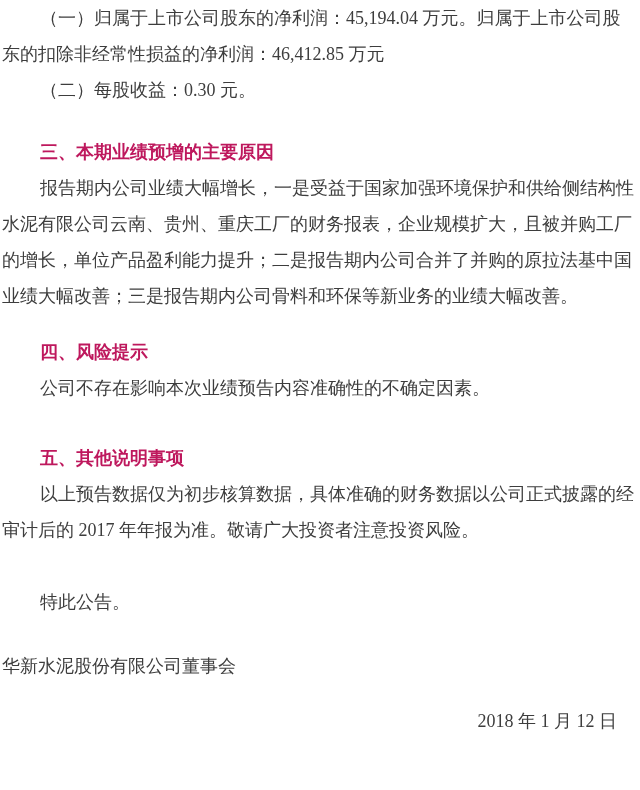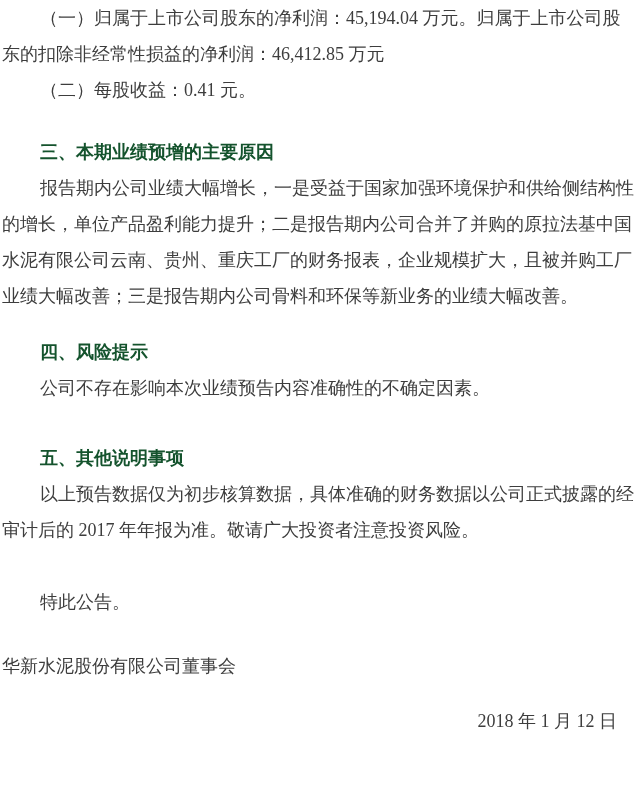--- a/index.html
+++ b/index.html
@@ -26,21 +26,21 @@
   }
   .line {
     white-space: nowrap;
     overflow: hidden;
   }
   .indent {
     padding-left: 38px;
   }
   .heading {
     font-weight: bold;
-    color: #14532d;
+    color: #be185d;
     padding-left: 38px;
     white-space: nowrap;
     font-family: Liberation Serif, serif;
   }
   .mt-sec3   { margin-top: 26px; }
   .mt-sec4   { margin-top: 20px; }
   .mt-sec5   { margin-top: 34px; }
   .mt-close  { margin-top: 36px; }
   .signature {
     text-align: left;
@@ -59,29 +59,29 @@
 <body>
 
 <div class="page">
 
   <div>
     <div class="line indent">（一）归属于上市公司股东的净利润：45,194.04 万元。归属于上市公司股</div>
     <div class="line">东的扣除非经常性损益的净利润：46,412.85 万元</div>
   </div>
 
   <div>
-    <div class="line indent">（二）每股收益：0.41 元。</div>
+    <div class="line indent">（二）每股收益：0.30 元。</div>
   </div>
 
   <div class="heading mt-sec3">三、本期业绩预增的主要原因</div>
 
   <div>
     <div class="line indent">报告期内公司业绩大幅增长，一是受益于国家加强环境保护和供给侧结构性</div>
+    <div class="line">水泥有限公司云南、贵州、重庆工厂的财务报表，企业规模扩大，且被并购工厂</div>
     <div class="line">的增长，单位产品盈利能力提升；二是报告期内公司合并了并购的原拉法基中国</div>
-    <div class="line">水泥有限公司云南、贵州、重庆工厂的财务报表，企业规模扩大，且被并购工厂</div>
     <div class="line">业绩大幅改善；三是报告期内公司骨料和环保等新业务的业绩大幅改善。</div>
   </div>
 
   <div class="heading mt-sec4">四、风险提示</div>
 
   <div>
     <div class="line indent">公司不存在影响本次业绩预告内容准确性的不确定因素。</div>
   </div>
 
   <div class="heading mt-sec5">五、其他说明事项</div>

